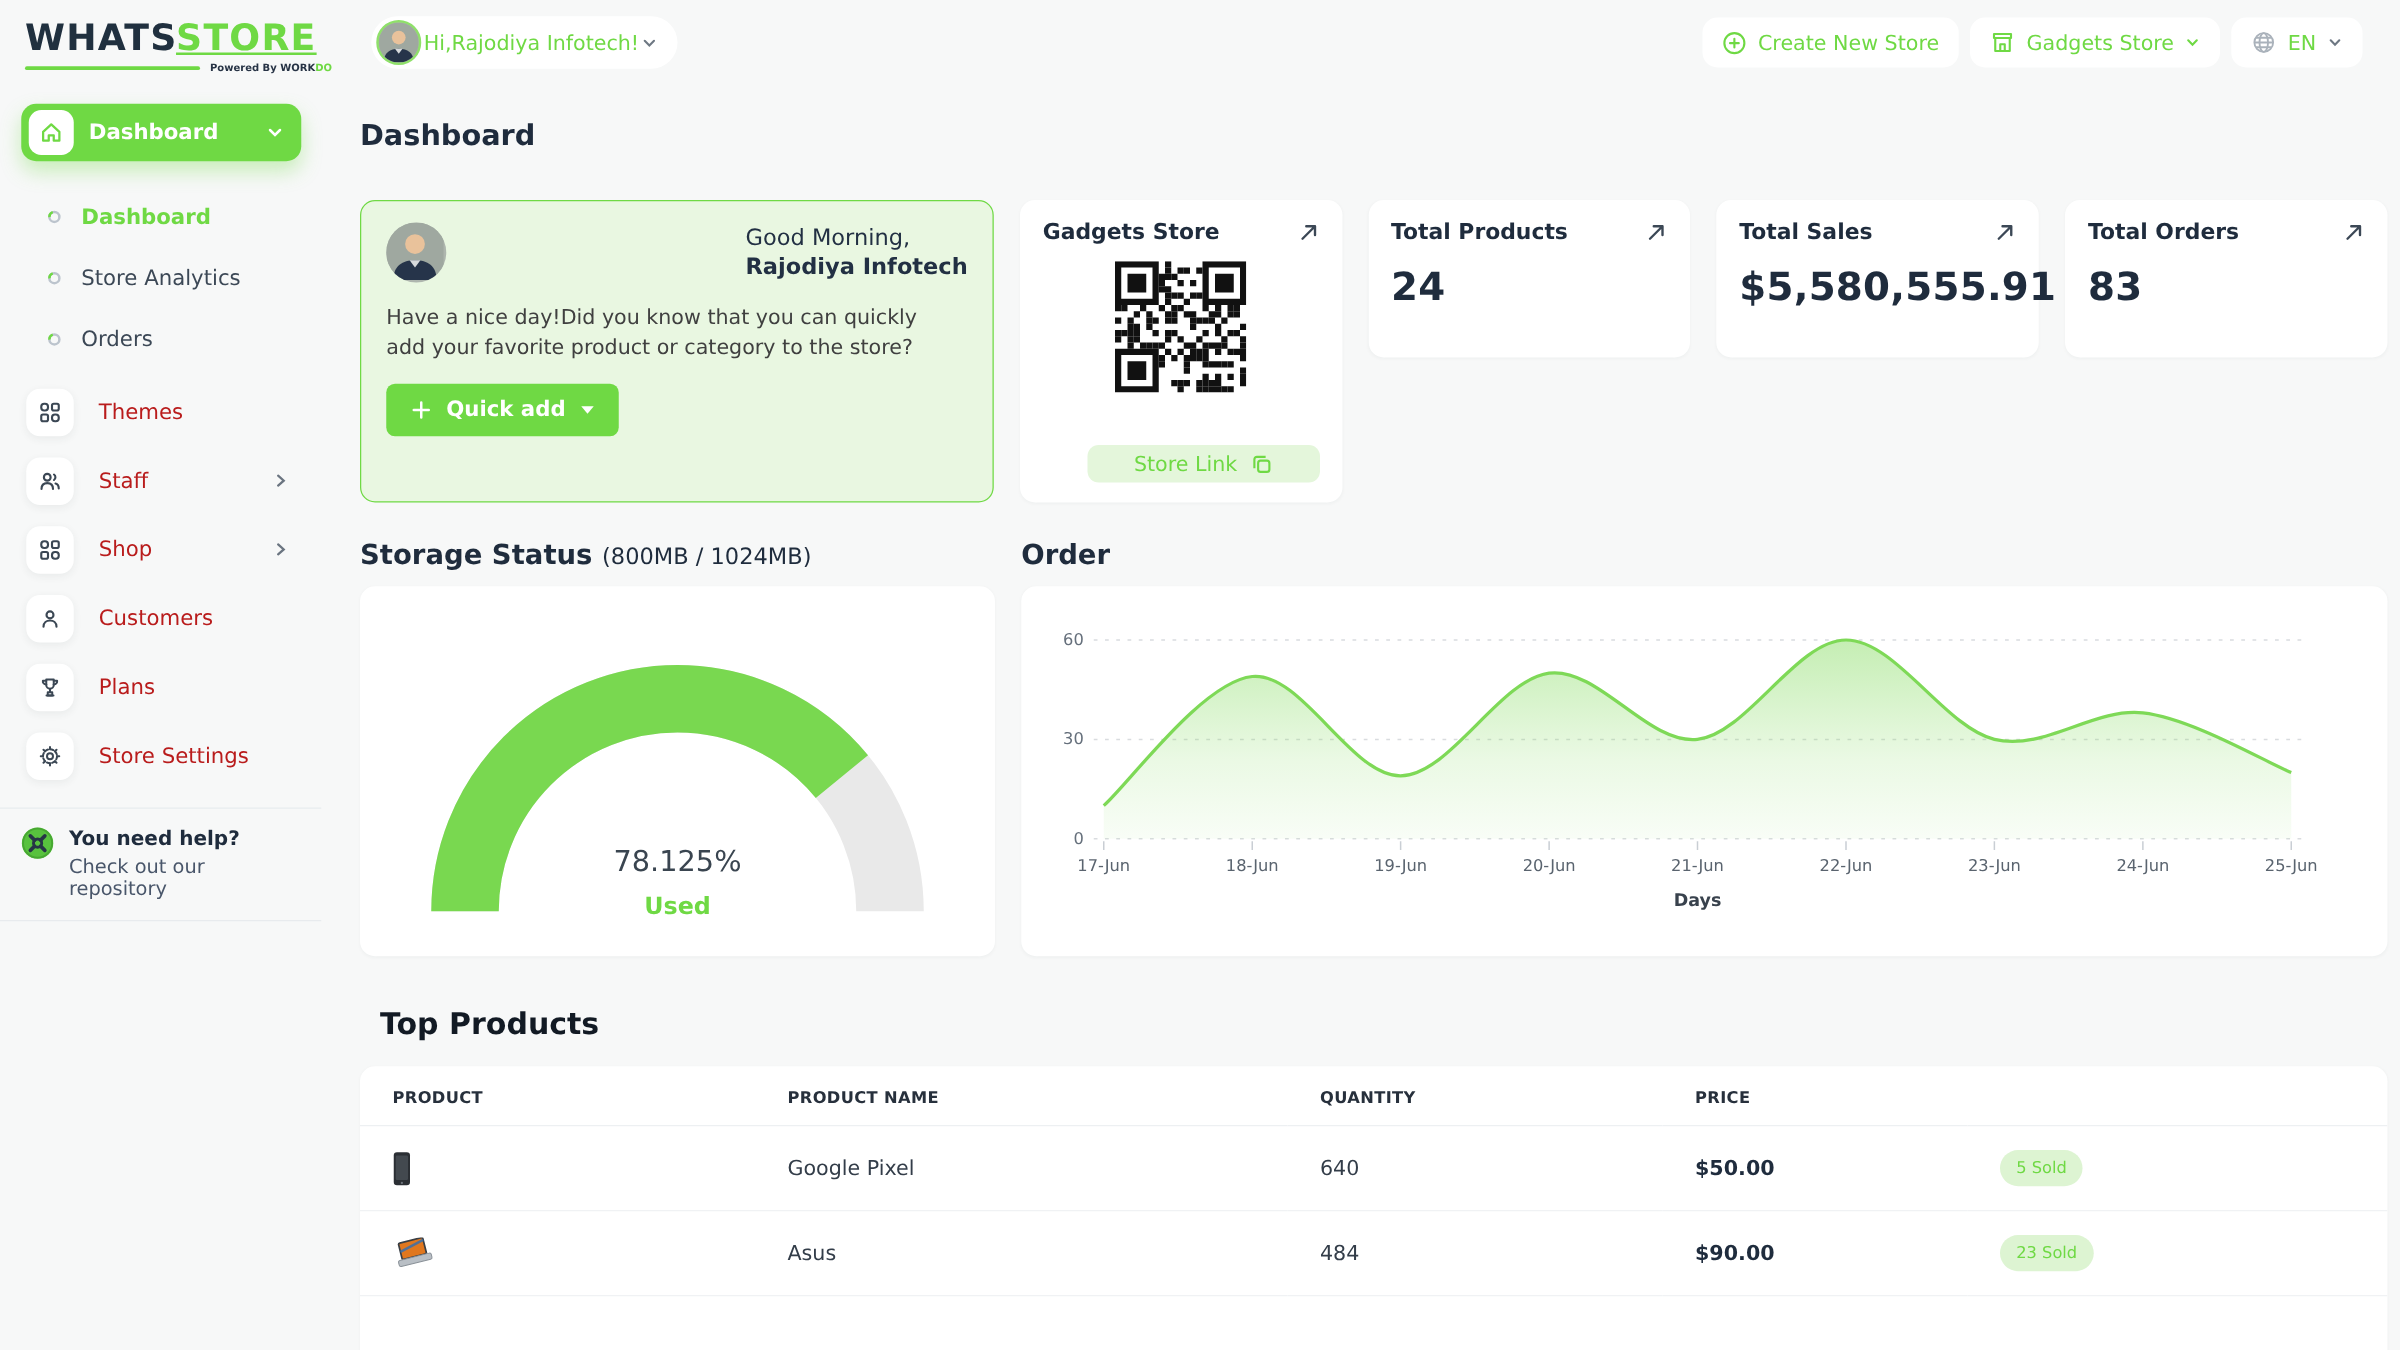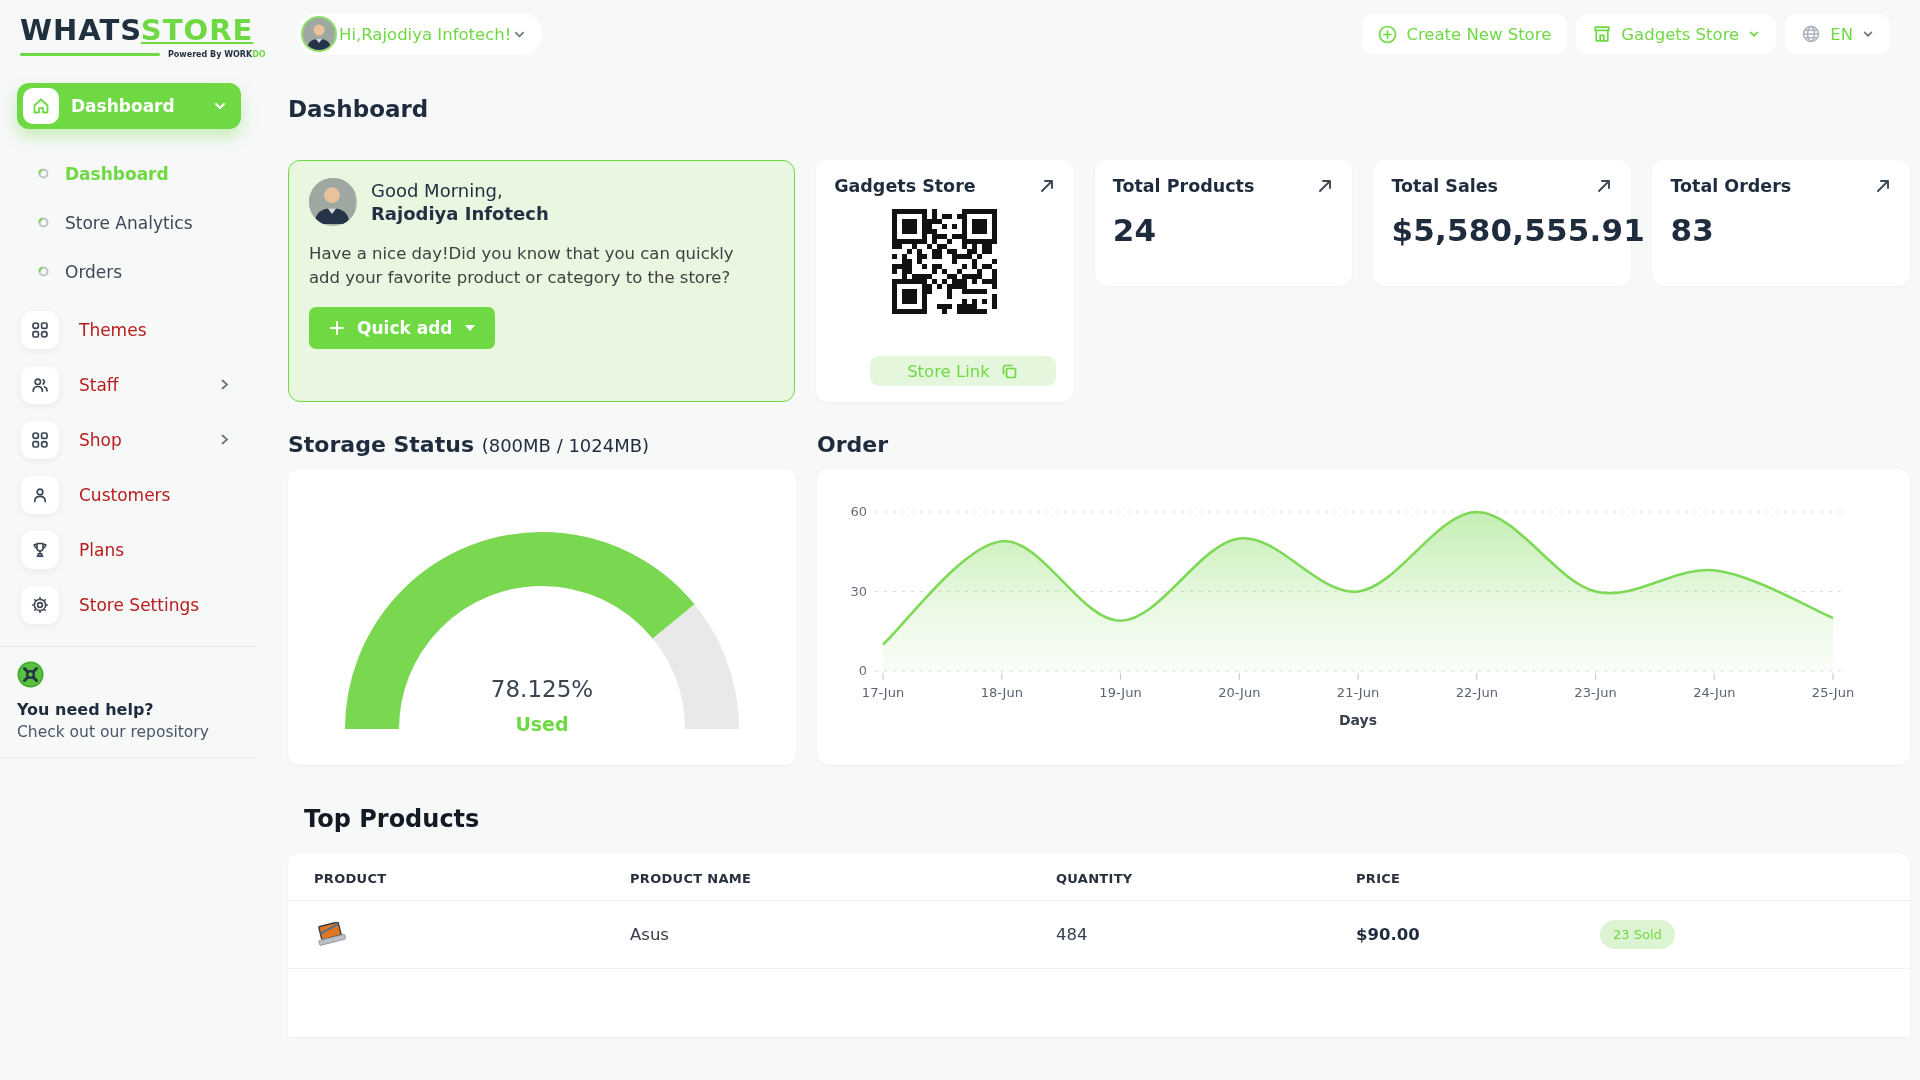--- a/index.html
+++ b/index.html
@@ -28,21 +28,21 @@
   .subnav-item.active { color:#6fd944; font-weight:700; }
   .bullet { width:11px; height:11px; flex:0 0 11px; }
 
   .nav-item { height:55px; display:flex; align-items:center; padding:0 26px 0 21px; gap:20px; font-size:17px; color:#b91c1c; cursor:pointer; }
   .nav-ico { width:38px; height:38px; background:#fff; border-radius:11px; box-shadow:0 2px 7px rgba(40,50,60,.07);
     display:flex; align-items:center; justify-content:center; }
   .nav-label { flex:1; }
   .nav-chev { color:#6b7581; display:flex; }
 
   .help-box { margin-top:14px; border-top:1px solid #e8ebee; border-bottom:1px solid #e8ebee;
-    padding:14px 16px 16px 17px; display:flex; gap:12px; align-items:flex-start;flex-direction:column; }
+    padding:14px 16px 16px 17px; display:flex; gap:12px; align-items:flex-start; }
   .help-title { font-size:16px; font-weight:700; color:#1f2c3d; }
   .help-sub { font-size:15.5px; color:#49566a; margin-top:4px; }
 
   
   .user-pill { position:absolute; left:297px; top:13px; height:42px; background:#fff; border-radius:22px;
     display:flex; align-items:center; gap:2px; padding:0 16px 0 4px; cursor:pointer; }
   .avatar-ring { width:36px; height:36px; border-radius:50%; border:2px solid #8fe06a; overflow:hidden; background:#aeb6ae; }
   .user-name { color:#6fd944; font-size:16.5px; }
   .hdr-right { position:absolute; right:30px; top:14px; display:flex; gap:9px; }
   .hdr-pill { height:40px; background:#fff; border-radius:12px; display:flex; align-items:center; gap:9px;
@@ -51,21 +51,21 @@
   .chev.green { color:#6fd944; }
 
   
   .main { position:absolute; left:288px; top:96px; width:1622px; }
   .page-title { font-size:23px; font-weight:600; color:#1f2c3d; margin-bottom:38px; }
 
   .row1 { display:flex; gap:21px; align-items:flex-start; }
   .card { background:#fff; border-radius:12px; box-shadow:0 1px 3px rgba(30,40,50,.04); }
 
   .greet-card { width:508px; height:242px; background:#e9f7e1; border:1px solid #6fd944; border-radius:12px; padding:17px 20px; }
-  .greet-head { display:flex; gap:14px; align-items:center; }
+  .greet-head { display:flex; gap:14px; align-items:center;justify-content:space-between; }
   .greet-avatar { width:48px; height:48px; border-radius:50%; overflow:hidden; background:#aeb6ae; flex:0 0 48px; }
   .greet-hello { font-size:18px; color:#223043; }
   .greet-name { font-size:18px; font-weight:700; color:#223043; margin-top:2px; }
   .greet-msg { margin-top:16px; color:#404040; font-size:16.5px; line-height:1.45; width:440px; }
   .quick-add { margin-top:17px; display:inline-flex; align-items:center; gap:12px; background:#6fd944; color:#fff;
     border:none; border-radius:7px; padding:11px 20px; font-size:17px; font-weight:600; cursor:pointer; font-family:inherit; }
   .caret-down { width:0; height:0; border-left:5px solid transparent; border-right:5px solid transparent; border-top:6px solid #fff; }
 
   .store-card { width:258px; height:242px; padding:16px 18px; display:flex; flex-direction:column; }
   .card-title-row { display:flex; justify-content:space-between; align-items:center; }
@@ -594,20 +594,33 @@
               <th class="col-product">PRODUCT</th>
               <th class="col-name">PRODUCT NAME</th>
               <th class="col-qty">QUANTITY</th>
               <th class="col-price">PRICE</th>
               <th></th>
             </tr>
           </thead>
           <tbody>
             <tr>
               <td>
+                <svg width="15" height="28" viewBox="0 0 15 28">
+                    <rect x="1" y="0.8" width="13" height="26.4" rx="2.6" fill="#2b2f34"></rect>
+                    <rect x="2.6" y="3.4" width="9.8" height="19.6" rx="1" fill="#43494f"></rect>
+                    <circle cx="7.5" cy="25.3" r="0.9" fill="#6c737a"></circle>
+                  </svg>
+              </td>
+              <td>Google Pixel</td>
+              <td>640</td>
+              <td class="price-cell">$50.00</td>
+              <td><span class="sold-badge">5 Sold</span></td>
+            </tr>
+            <tr>
+              <td>
                 <svg width="34" height="26" viewBox="0 0 34 26">
                     <g transform="rotate(-14 17 13)">
                       <rect x="7" y="2" width="20" height="13.5" rx="1.2" fill="#e0771e" stroke="#3a3f44" stroke-width="1.4"></rect>
                       <path d="M7 9 L27 4" stroke="#2f6fb5" stroke-width="2" opacity="0.8"></path>
                       <rect x="3.5" y="15.5" width="27" height="5" rx="1.4" fill="#b9bfc5" stroke="#8b9299" stroke-width="0.8"></rect>
                     </g>
                   </svg>
               </td>
               <td>Asus</td>
               <td>484</td>

